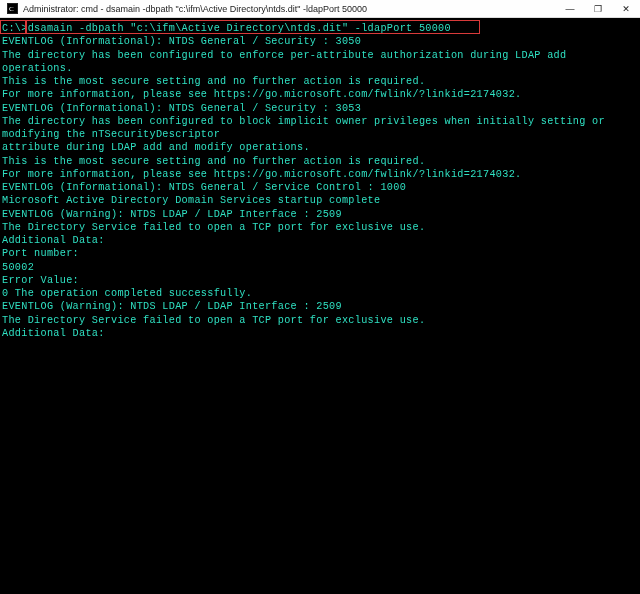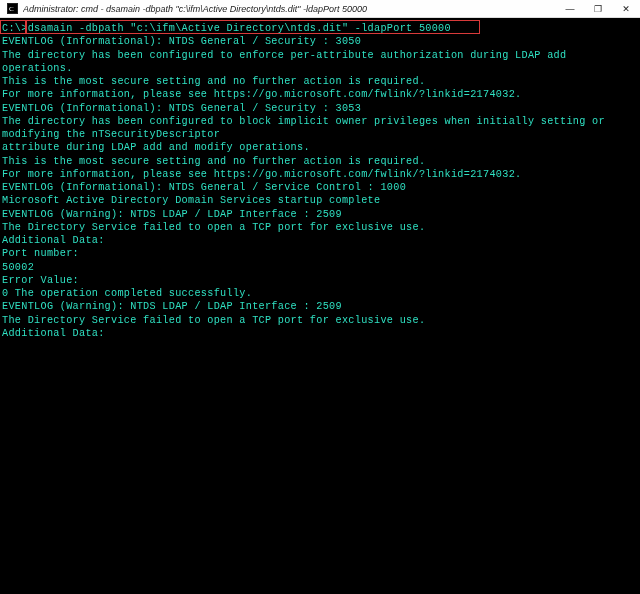--- a/index.html
+++ b/index.html
@@ -34,21 +34,20 @@
     margin-right: 5px;
     display: inline-flex;
     align-items: center;
     justify-content: center;
   }
   .titlebar .title-text {
     flex: 1;
     white-space: nowrap;
     overflow: hidden;
     text-overflow: ellipsis;
-    font-style: italic;
   }
   .titlebar .win-controls {
     display: flex;
     height: 100%;
   }
   .titlebar .win-btn {
     width: 28px;
     height: 18px;
     display: flex;
     align-items: center;

